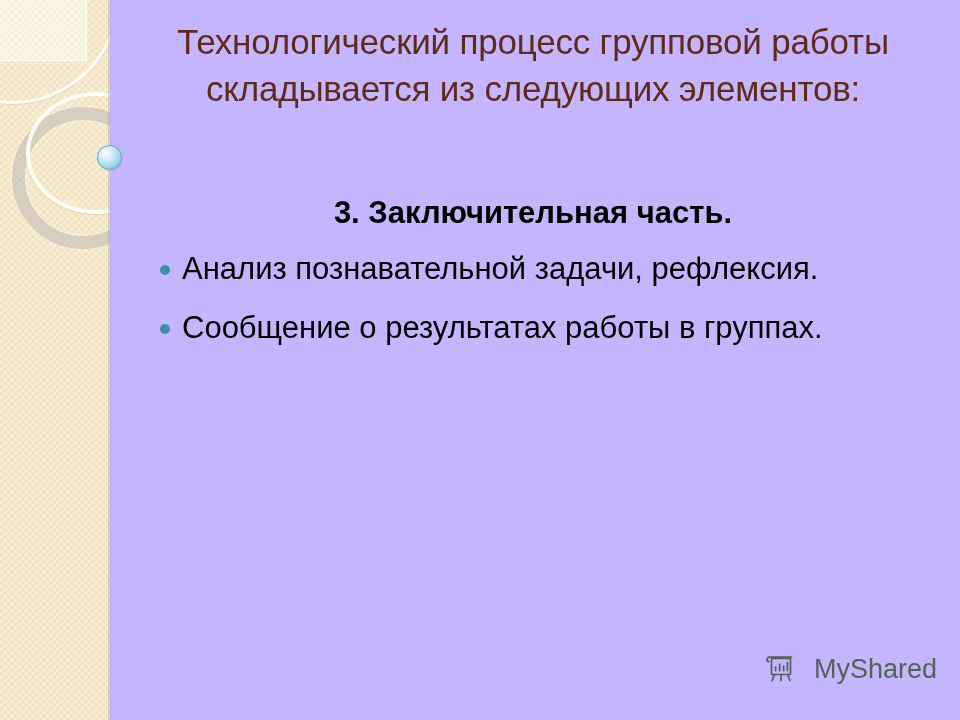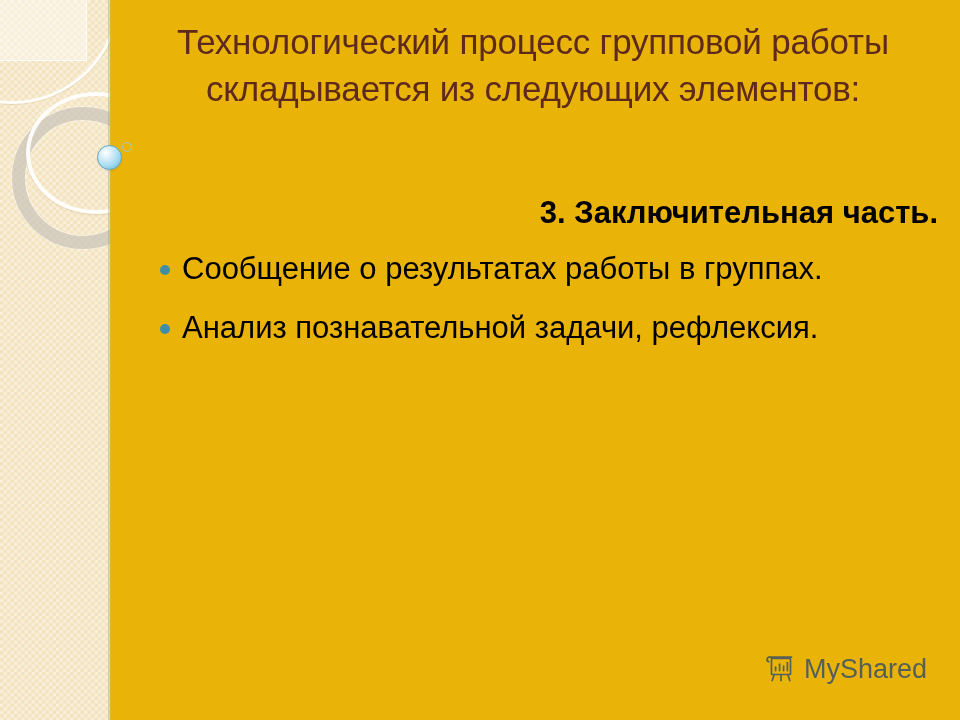--- a/index.html
+++ b/index.html
@@ -12,21 +12,21 @@
     height: 720px;
     overflow: hidden;
     background: #ffffff;
     font-family: "Liberation Sans", sans-serif;
   }
 
   #slide {
     position: relative;
     width: 960px;
     height: 720px;
-    background: #eab308;
+    background: #c4b5fd;
     overflow: hidden;
   }
 
   
   #sidebar {
     position: absolute;
     left: 0;
     top: 0;
     width: 110px;
     height: 720px;
@@ -139,21 +139,21 @@
     line-height: 47px;
     font-weight: 400;
     letter-spacing: -0.2px;
   }
 
   #subtitle {
     position: absolute;
     left: 18px;
     top: 193px;
     width: 810px;
-    text-align: right;
+    text-align: center;
     color: #000000;
     font-size: 31px;
     line-height: 40px;
     font-weight: bold;
   }
 
   #bullets {
     position: absolute;
     left: 40px;
     top: 245px;
@@ -181,21 +181,21 @@
     display: block;
   }
 
   
   #watermark {
     position: absolute;
     left: 764px;
     top: 652px;
     display: flex;
     align-items: center;
-    gap: 6px;
+    gap: 16px;
   }
   #watermark-icon {
     display: block;
     width: 34px;
     height: 34px;
   }
   #watermark-text {
     color: #55605a;
     font-size: 27px;
     line-height: 30px;
@@ -221,26 +221,26 @@
   <div id="content">
 
     <div id="title">Технологический процесс групповой работы складывается из следующих элементов:</div>
 
     <div id="subtitle">3. Заключительная часть.</div>
 
     <div id="bullets">
 
       <div class="bullet-row">
         <span class="bullet-dot"></span>
-        <span class="bullet-text">Сообщение о результатах работы в группах.</span>
+        <span class="bullet-text">Анализ познавательной задачи, рефлексия.</span>
       </div>
 
       <div class="bullet-row">
         <span class="bullet-dot"></span>
-        <span class="bullet-text">Анализ познавательной задачи, рефлексия.</span>
+        <span class="bullet-text">Сообщение о результатах работы в группах.</span>
       </div>
 
 
     </div>
   </div>
 
   <div id="watermark">
     <span>
       <svg id="watermark-icon" viewBox="0 0 34 34" xmlns="http://www.w3.org/2000/svg" fill="none" stroke="#55605a" stroke-width="1.7" stroke-linecap="round" stroke-linejoin="round">
 

